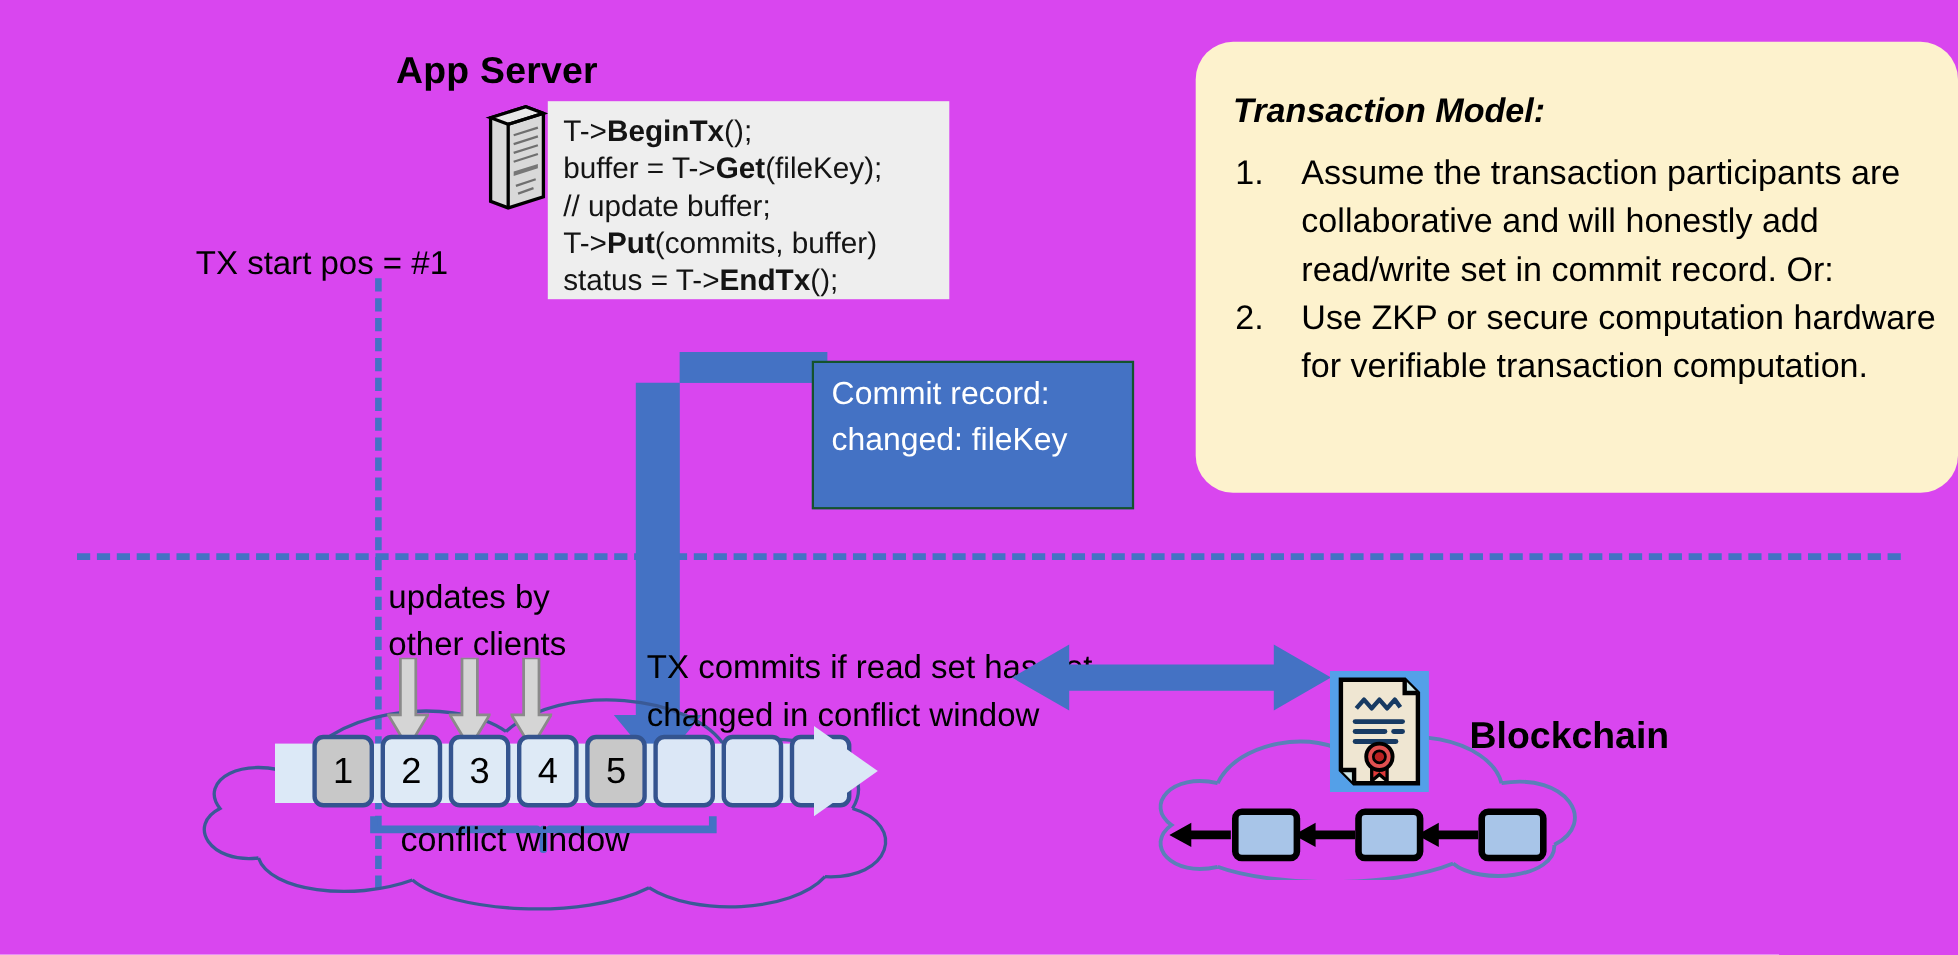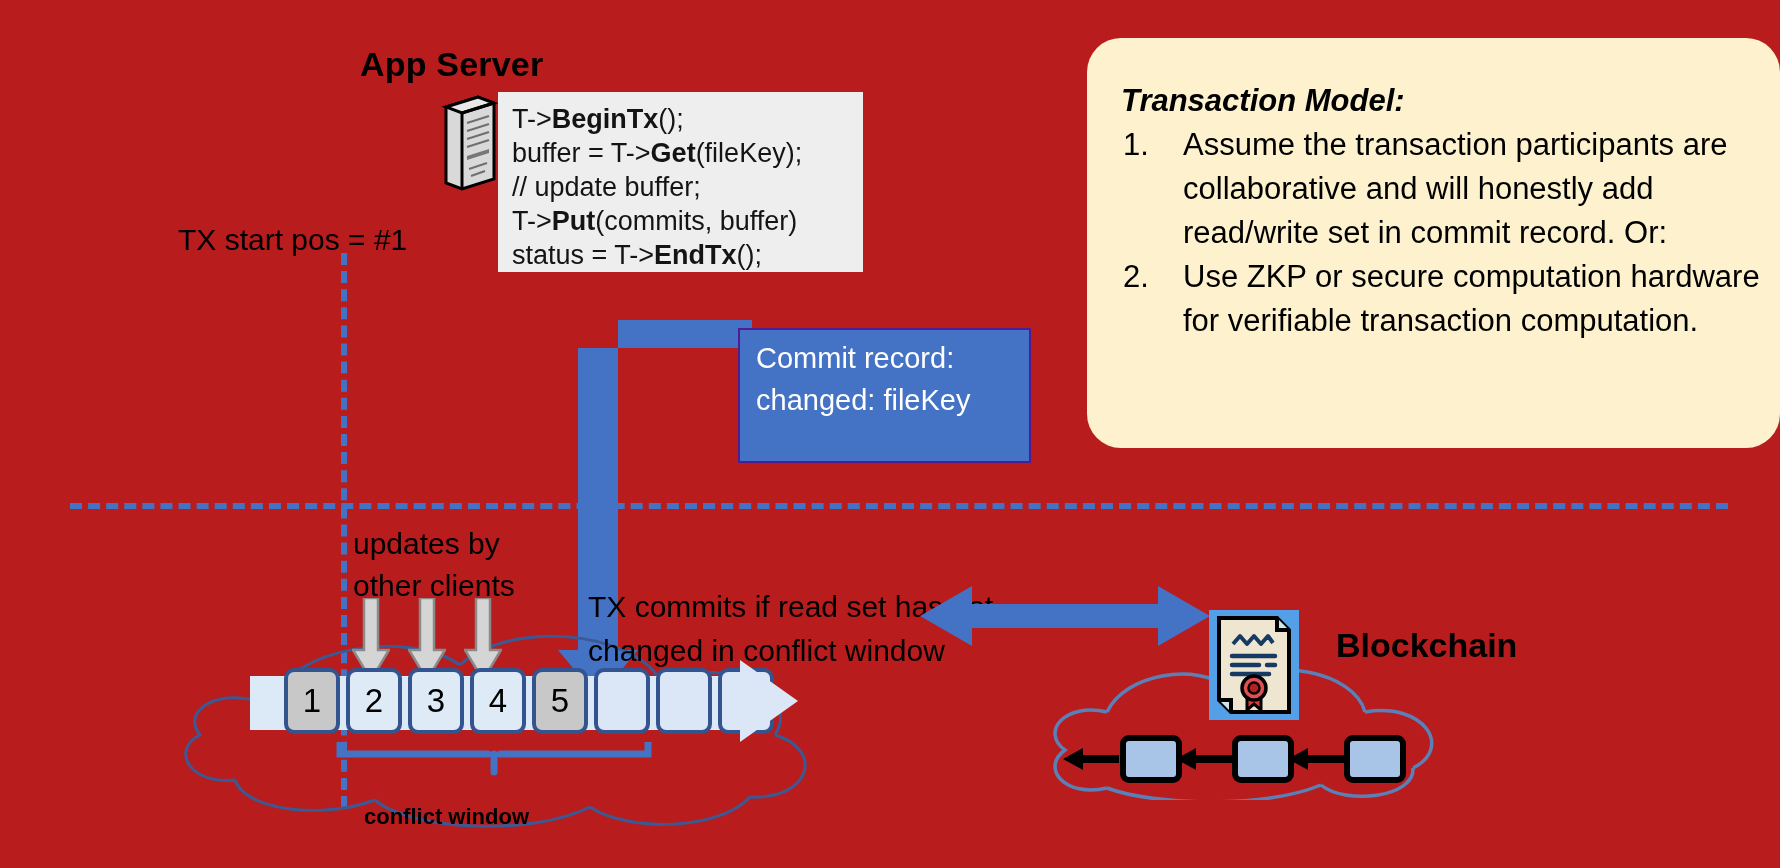--- a/index.html
+++ b/index.html
@@ -8,21 +8,21 @@
     background: #ffffff;
   }
   body {
     font-family: "Liberation Sans", sans-serif;
     color: #000000;
   }
   #canvas {
     position: relative;
     width: 1780px;
     height: 868px;
-    background: #b91c1c;
+    background: #d946ef;
     overflow: hidden;
   }
   .abs { position: absolute; }
 
   
   #app-server-title {
     left: 360px; top: 45px;
     font-size: 34px;
     font-weight: bold;
     letter-spacing: 0.2px;
@@ -61,21 +61,21 @@
     left: 70px; top: 503px;
     width: 1658px; height: 0;
     border-top: 6px dashed #4472c4;
   }
 
   
   #commit-record {
     left: 738px; top: 328px;
     width: 293px; height: 135px;
     background: #4472c4;
-    border: 2px solid #4c1d95;
+    border: 2px solid #14532d;
     color: #ffffff;
     font-size: 29px;
     line-height: 42px;
     padding: 7px 0 16px 16px;
     box-sizing: border-box;
     white-space: nowrap;
   }
   #commit-record span { display: block; }
   #commit-arrow {
     left: 556px; top: 320px;
@@ -88,21 +88,21 @@
     width: 693px; height: 410px;
     background: #fdf2cd;
     border-radius: 34px;
     padding: 45px 20px 0 34px;
     box-sizing: border-box;
   }
   #note-title {
     font-size: 31px;
     font-style: italic;
     font-weight: bold;
-    margin-bottom: 4px;
+    margin-bottom: 16px;
   }
   #note-list {
     margin: 0;
     padding: 0;
     list-style: none;
     font-size: 31px;
     line-height: 44px;
   }
   #note-list li {
     position: relative;
@@ -164,34 +164,34 @@
   #ga1 { left: 352px; top: 598px; }
   #ga2 { left: 408px; top: 598px; }
   #ga3 { left: 464px; top: 598px; }
 
   
   #log-end-tri { left: 740px; top: 660px; width: 60px; height: 82px; }
 
   
   #cw-bracket { left: 336px; top: 742px; width: 316px; height: 38px; }
   #conflict-window-label {
-    left: 364px; top: 804px;
-    font-size: 22px;
-    font-weight: bold;
+    left: 364px; top: 746px;
+    font-size: 31px;
+    font-weight: normal;
   }
 
   
   #double-arrow { left: 920px; top: 584px; width: 290px; height: 64px; }
 
   
   #cert-icon { left: 1209px; top: 610px; width: 90px; height: 110px; }
 
   
   #blockchain-label {
-    left: 1336px; top: 626px;
+    left: 1336px; top: 650px;
     font-size: 34px;
     font-weight: bold;
     text-align: center;
   }
 
   
   #right-cloud { left: 1035px; top: 640px; width: 420px; height: 160px; }
 
   
   .chainblk {

